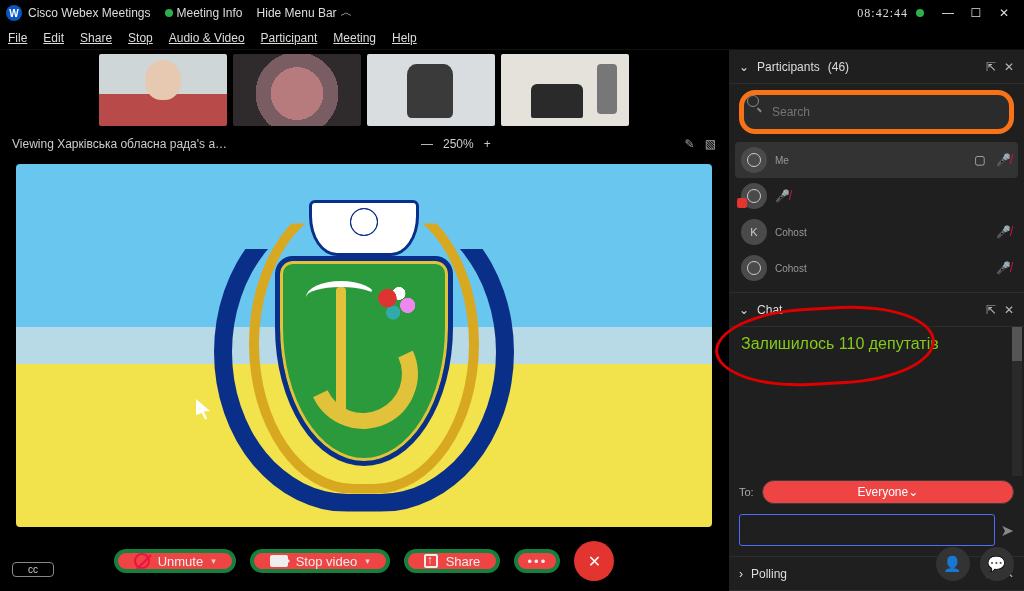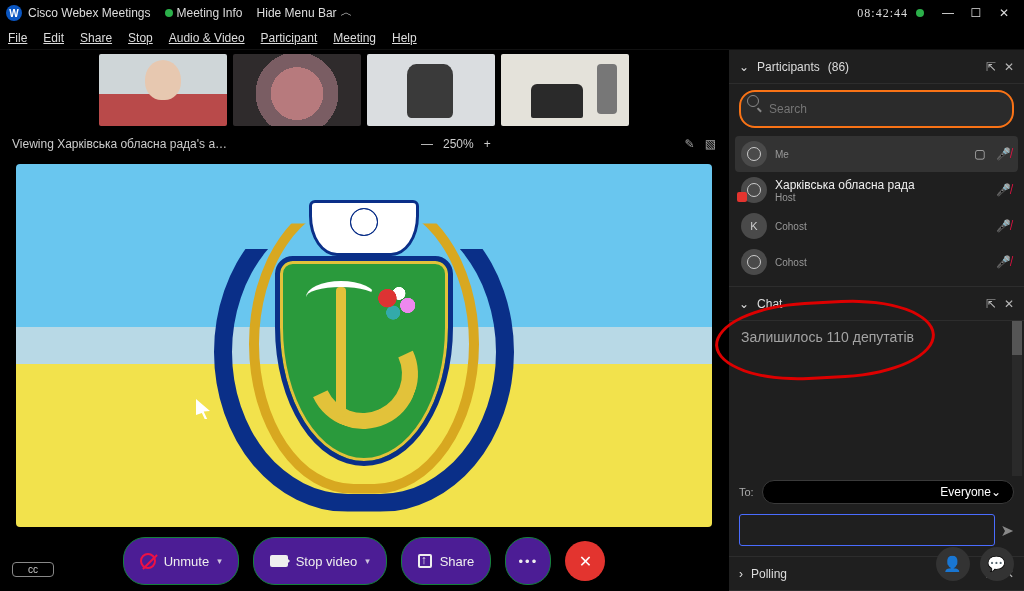--- a/index.html
+++ b/index.html
@@ -36,59 +36,59 @@
   .atom{position:absolute;top:44px;width:28px;height:28px}
   .atom::before,.atom::after{content:"";position:absolute;inset:0;border:1.5px solid #0a2f88;border-radius:50%}
   .atom::after{transform:rotate(60deg)}
   .shield{position:absolute;top:92px;width:178px;height:210px;background:#2a9a3c;border:5px solid #0a2f88;border-radius:18px 18px 90px 90px / 18px 18px 140px 140px;box-shadow:inset 0 0 0 3px #e2c23a}
   .horn{position:absolute;width:110px;height:110px;left:28px;top:58px;border:16px solid #e2c23a;border-left-color:transparent;border-top-color:transparent;border-radius:50%;transform:rotate(20deg)}
   .caduceus{position:absolute;left:56px;top:26px;width:10px;height:130px;background:#e2c23a;border-radius:4px}
   .caduceus::before{content:"";position:absolute;left:-30px;top:-6px;width:70px;height:26px;border-top:6px solid #fff;border-radius:50%}
   .flowers{position:absolute;right:20px;top:18px;width:58px;height:48px;background:radial-gradient(circle at 30% 40%,#d33 0 18%,transparent 19%),radial-gradient(circle at 65% 55%,#e8e 0 16%,transparent 17%),radial-gradient(circle at 50% 30%,#fff 0 14%,transparent 15%),radial-gradient(circle at 40% 70%,#3aa 0 14%,transparent 15%),#2a9a3c;border-radius:40%}
   .cursor-arrow{position:absolute;left:180px;bottom:108px;width:14px;height:20px;background:#fff;clip-path:polygon(0 0,100% 60%,55% 62%,80% 100%,62% 100%,42% 70%,0 80%)}
   .controls{height:60px;display:flex;align-items:center;justify-content:center;gap:14px;background:#000;padding:0 12px}
-  .pillbtn{background:#4c1d95;border:1px solid #15803d;border-radius:22px;height:48px;padding:0 16px;display:flex;align-items:center;gap:8px;color:#eee;font-size:13px}
+  .pillbtn{background:#ef4444;border:4px solid #15803d;border-radius:22px;height:24px;padding:0 16px;display:flex;align-items:center;gap:8px;color:#eee;font-size:13px}
   .pillbtn .chev{font-size:9px;opacity:.8}
   .mic-off{position:relative;width:16px;height:16px;border:2px solid #e14;border-radius:50%}
   .mic-off::after{content:"";position:absolute;left:-2px;top:6px;width:20px;height:2px;background:#e14;transform:rotate(-45deg)}
   .cam{width:18px;height:12px;background:#eee;border-radius:2px;position:relative}
   .cam::after{content:"";position:absolute;right:-6px;top:2px;border:4px solid transparent;border-left-color:#eee}
   .sharei{width:14px;height:14px;border:2px solid #eee;border-radius:2px;position:relative}
   .sharei::after{content:"↑";position:absolute;left:1px;top:-3px;font-size:12px;color:#eee}
   .dots{letter-spacing:2px}
   .redbtn{width:40px;height:40px;border-radius:50%;background:#e3342f;display:flex;align-items:center;justify-content:center;color:#fff;font-size:16px}
   .ccbtn{position:absolute;left:12px;bottom:14px;border:1.5px solid #888;border-radius:4px;padding:1px 15px;font-size:10px;color:#ccc}
   .right{width:296px;background:#1f1f1f;border-left:1px solid #000;display:flex;flex-direction:column}
   .panel-hd{height:34px;display:flex;align-items:center;padding:0 10px;gap:8px;color:#ddd;border-bottom:1px solid #2d2d2d}
   .panel-hd .phspacer{flex:1}
   .panel-hd .phicon{opacity:.8;font-size:12px}
   .searchwrap{padding:6px 10px}
-  .search{width:100%;background:#2b2b2b;border:2px solid #f97316;border-radius:16px;height:26px;color:#a3a3a3;padding:17px 28px;font-size:12px;outline:none}
+  .search{width:100%;background:#2b2b2b;border:5px solid #f97316;border-radius:16px;height:26px;color:#a3a3a3;padding:17px 28px;font-size:12px;outline:none}
   .searchwrap{position:relative}
   .searchwrap .sicon{position:absolute;left:18px;top:11px;width:12px;height:12px;border:1.5px solid #888;border-radius:50%}
   .searchwrap .sicon::after{content:"";position:absolute;right:-4px;bottom:-4px;width:5px;height:1.5px;background:#888;transform:rotate(45deg)}
   .plist{padding:2px 6px 6px 6px}
   .prow{display:flex;align-items:center;gap:8px;padding:5px 6px;border-radius:4px}
   .prow.sel{background:#333}
   .avatar{width:26px;height:26px;border-radius:50%;background:#4a4a4a;display:flex;align-items:center;justify-content:center;color:#ccc;font-size:11px}
   .avatar.person::before{content:"";width:12px;height:12px;border:1.5px solid #ccc;border-radius:50%;display:block}
   .pinfo{flex:1;min-width:0}
   .pname{font-size:12px;color:#eee;white-space:nowrap;overflow:hidden;text-overflow:ellipsis}
   .prole{font-size:10px;color:#999}
   .picon{width:16px;text-align:center;color:#bbb;font-size:12px}
   .mute-red{color:#e14}
   .rec{width:10px;height:10px;background:#e3342f;border-radius:2px;position:absolute;margin-left:-4px;margin-top:14px}
   .chatpane{flex:1;display:flex;flex-direction:column;border-top:1px solid #2d2d2d;position:relative}
-  .chatbody{flex:1;padding:8px 12px;color:#a3a3a3;font-size:14px;position:relative}
+  .chatbody{flex:1;padding:8px 12px;color:#84cc16;font-size:16px;position:relative}
   .circle-anno{position:absolute;left:-14px;top:-20px;width:220px;height:78px;border:3px solid #d00;border-radius:50%/60%;transform:rotate(-3deg);pointer-events:none}
   .scrolltrack{position:absolute;right:2px;top:0;width:10px;height:100%;background:#2a2a2a}
   .scrollthumb{position:absolute;right:2px;top:0;width:10px;height:34px;background:#555}
   .to-row{display:flex;align-items:center;gap:8px;padding:4px 10px}
   .to-row .lbl{color:#aaa;font-size:11px}
-  .to-select{flex:1;background:#000000;border:1px solid #3a3a3a;border-radius:14px;height:24px;color:#fff;font-size:12px;padding:0 12px;display:flex;align-items:center;justify-content:flex-end}
+  .to-select{flex:1;background:#ef4444;border:1px solid #3a3a3a;border-radius:14px;height:24px;color:#fff;font-size:12px;padding:0 12px;display:flex;align-items:center;justify-content:center}
   .chatinput-wrap{padding:6px 10px 10px 10px;display:flex;gap:6px;align-items:center}
   .chatinput{flex:1;background:#1f1f1f;border:1.5px solid #4a6cff;border-radius:3px;height:32px;color:#ddd;padding:0 8px;font-size:13px;outline:none}
   .sendicon{color:#888;font-size:16px}
   .pollpane{border-top:1px solid #2d2d2d}
   .bottom-right{position:absolute;right:10px;bottom:10px;display:flex;gap:10px}
   .circlebtn{width:34px;height:34px;border-radius:50%;background:#333;display:flex;align-items:center;justify-content:center;color:#ddd;font-size:15px}
   .chev-up{display:inline-block;transform:translateY(-1px)}
   .underline{text-decoration:underline}
 </style>
 </head>
@@ -180,45 +180,41 @@
           <span>✕</span>
         </div>
     </div>
     <div class="ccbtn">cc</div>
   </div>
 
   <div class="right">
     <div class="panel-hd">
       <span>⌄</span>
       <span>Participants</span>
-      <span>(86)</span>
+      <span>(46)</span>
       <span class="phspacer"></span>
       <span class="phicon">⇱</span>
       <span class="phicon">✕</span>
     </div>
     <div class="searchwrap">
       <span class="sicon"></span>
       <input class="search" placeholder="Search" style="">
     </div>
     <div class="plist">
       <div class="prow sel">
         <div class="avatar person"></div>
         <div class="pinfo">
           <div class="prole">Me</div>
         </div>
         <span class="picon">▢</span>
         <span class="picon mute-red">🎤̸</span>
       </div>
       <div class="prow" style="position:relative">
         <div class="avatar person"></div>
         <span class="rec"></span>
-        <div class="pinfo">
-          <div class="pname">Харківська обласна рада</div>
-          <div class="prole">Host</div>
-        </div>
         <span class="picon mute-red">🎤̸</span>
       </div>
       <div class="prow">
         <div class="avatar">K</div>
         <div class="pinfo">
           <div class="prole">Cohost</div>
         </div>
         <span class="picon mute-red">🎤̸</span>
       </div>
       <div class="prow">

